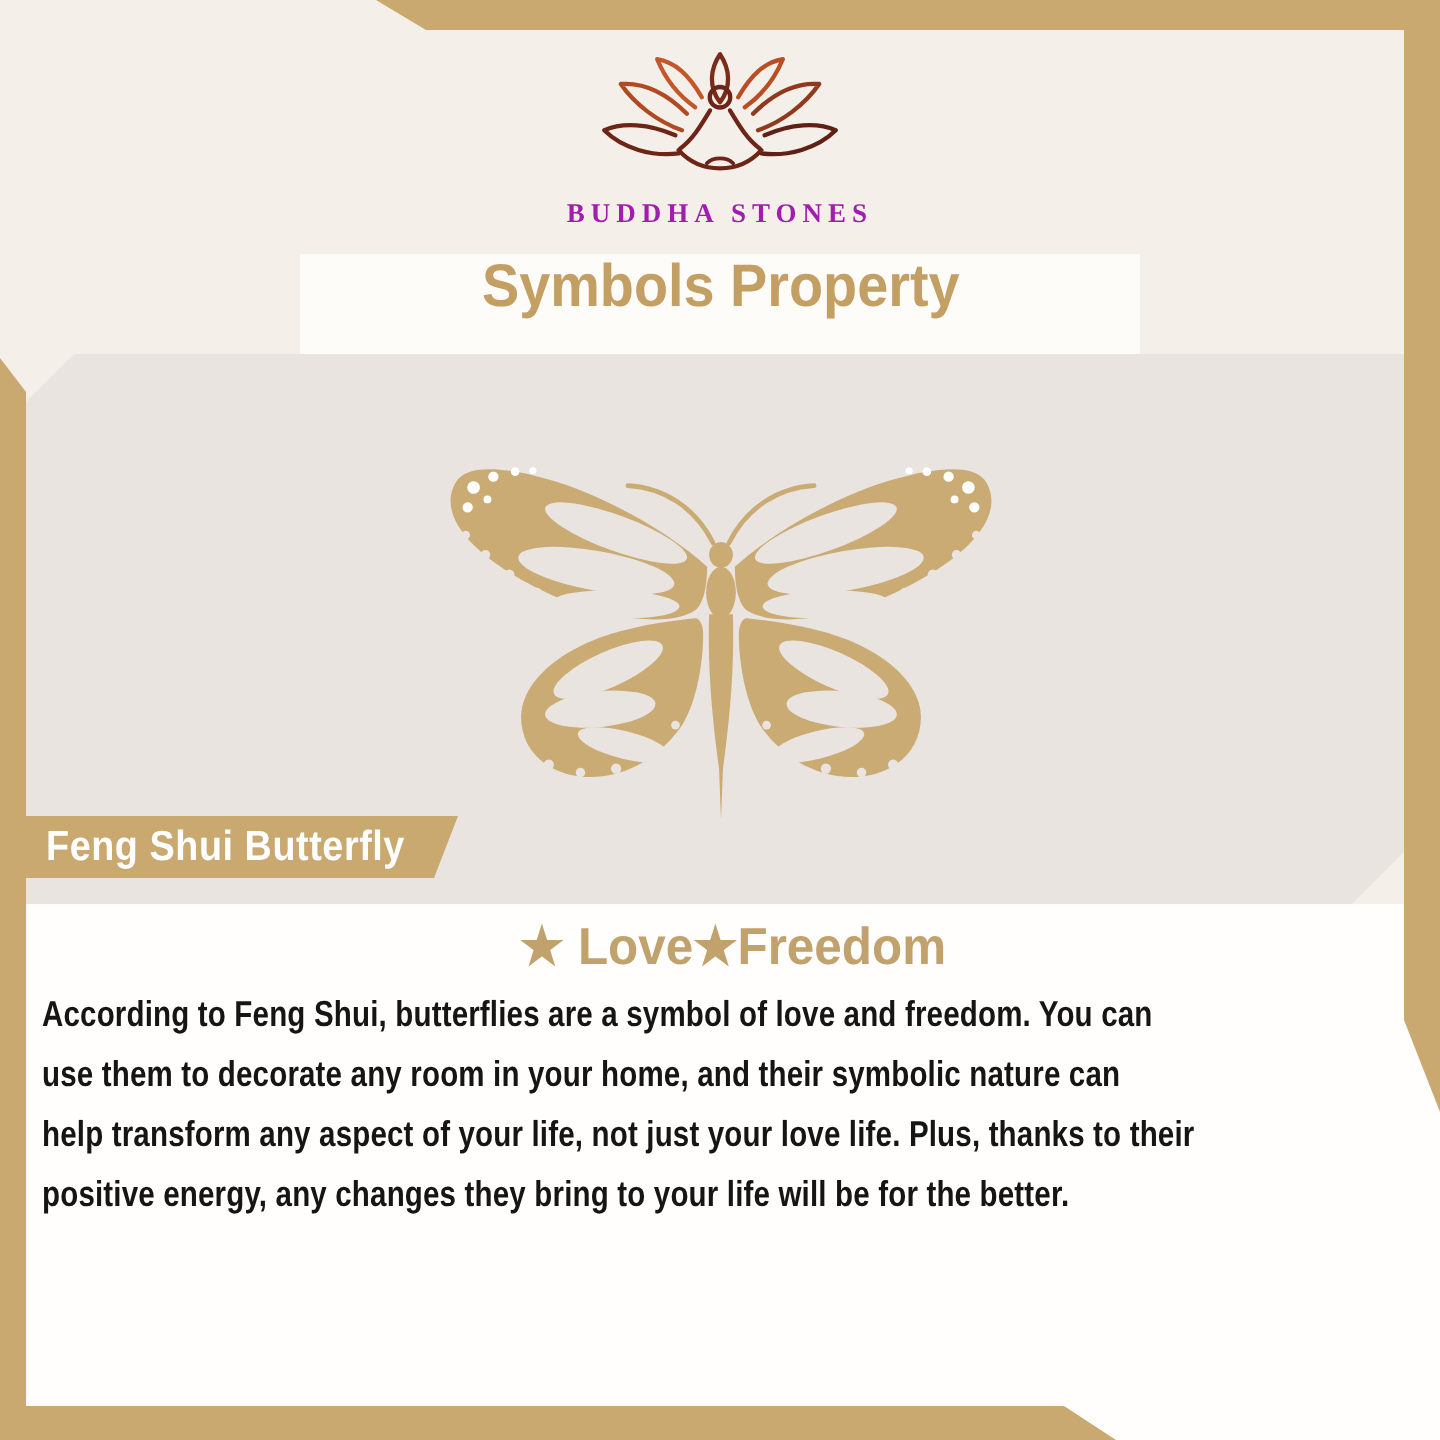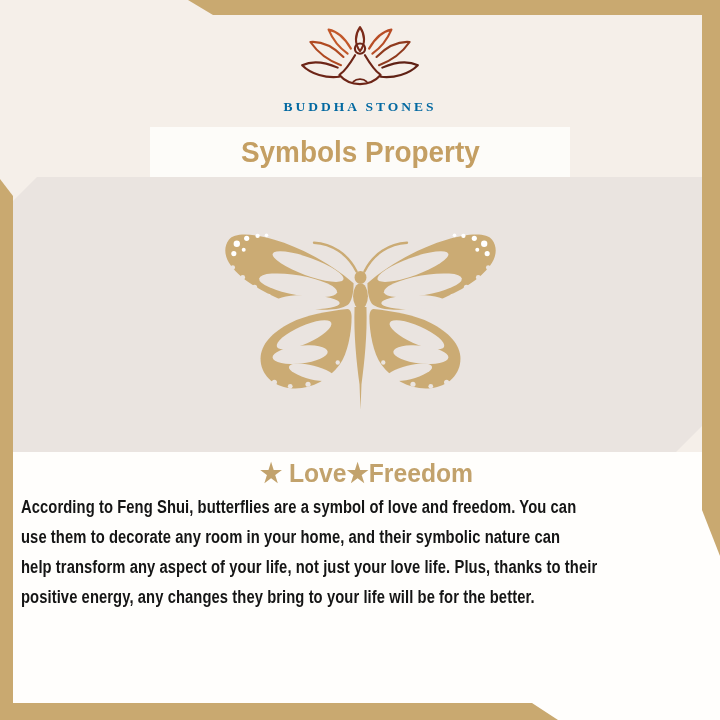--- a/index.html
+++ b/index.html
@@ -14,23 +14,23 @@
              clip-path:polygon(0 0,100% 0,100% 100%,0 510px);}
   .left-strip{left:0;top:179px;width:13px;height:541px;
               clip-path:polygon(0 0,100% 17px,100% 100%,0 100%);}
   .bottom-band{left:0;top:703px;width:558px;height:17px;
                clip-path:polygon(0 0,532px 0,100% 100%,0 100%);}
 
   
   .logo-svg{position:absolute;left:298px;top:22px;z-index:2;}
   .brand{position:absolute;left:0;right:0;top:99px;text-align:center;z-index:2;
          font-family:"Liberation Serif", serif;font-size:13.5px;font-weight:600;
-         letter-spacing:3px;color:#0369a1;}
+         letter-spacing:3px;color:#a21caf;}
   .title-banner{position:absolute;left:150px;top:127px;width:420px;height:50px;
-                background:#fdfcf9;z-index:2;display:flex;align-items:center;justify-content:center;}
+                background:#fdfcf9;z-index:2;display:flex;justify-content:center;}
   .title-text{font-size:30px;font-weight:bold;color:#c49f63;transform:scaleX(0.93);
               white-space:nowrap;}
 
   
   .butterfly-panel{position:absolute;left:13px;top:177px;width:689px;height:275px;
                    background:#eae4e0;z-index:1;
                    clip-path:polygon(24px 0,100% 0,100% calc(100% - 26px),calc(100% - 26px) 100%,0 100%,0 24px);}
   .butterfly-svg{position:absolute;left:204px;top:41px;}
   .symbol-label{position:absolute;left:0;top:231px;width:216px;height:31px;background:#c9a970;
                 clip-path:polygon(0 0,100% 0,calc(100% - 12px) 100%,0 100%);
@@ -123,20 +123,23 @@
       </g>
       <g transform="translate(290,0) scale(-1,1)">
           <use href="#bw-left"></use>
         </g>
 
       <ellipse cx="145" cy="60" rx="6" ry="6.5" fill="#cbab74"></ellipse>
       <ellipse cx="145" cy="79" rx="7.5" ry="13" fill="#cbab74"></ellipse>
       <path fill="#cbab74" d="M139,90 C138,118 141,146 144,168 L145,194
                L146,168 C149,146 152,118 151,90 Z"></path>
     </svg>
+    <div class="symbol-label">
+      <span class="symbol-label-text">Feng Shui Butterfly</span>
+    </div>
   </section>
 
   <section class="meaning-panel">
     <div class="subtitle">★ Love★Freedom</div>
     <div class="paragraph">
       <div class="line">According to Feng Shui, butterflies are a symbol of love and freedom. You can</div>
       <div class="line">use them to decorate any room in your home, and their symbolic nature can</div>
       <div class="line">help transform any aspect of your life, not just your love life. Plus, thanks to their</div>
       <div class="line">positive energy, any changes they bring to your life will be for the better.</div>
     </div>

